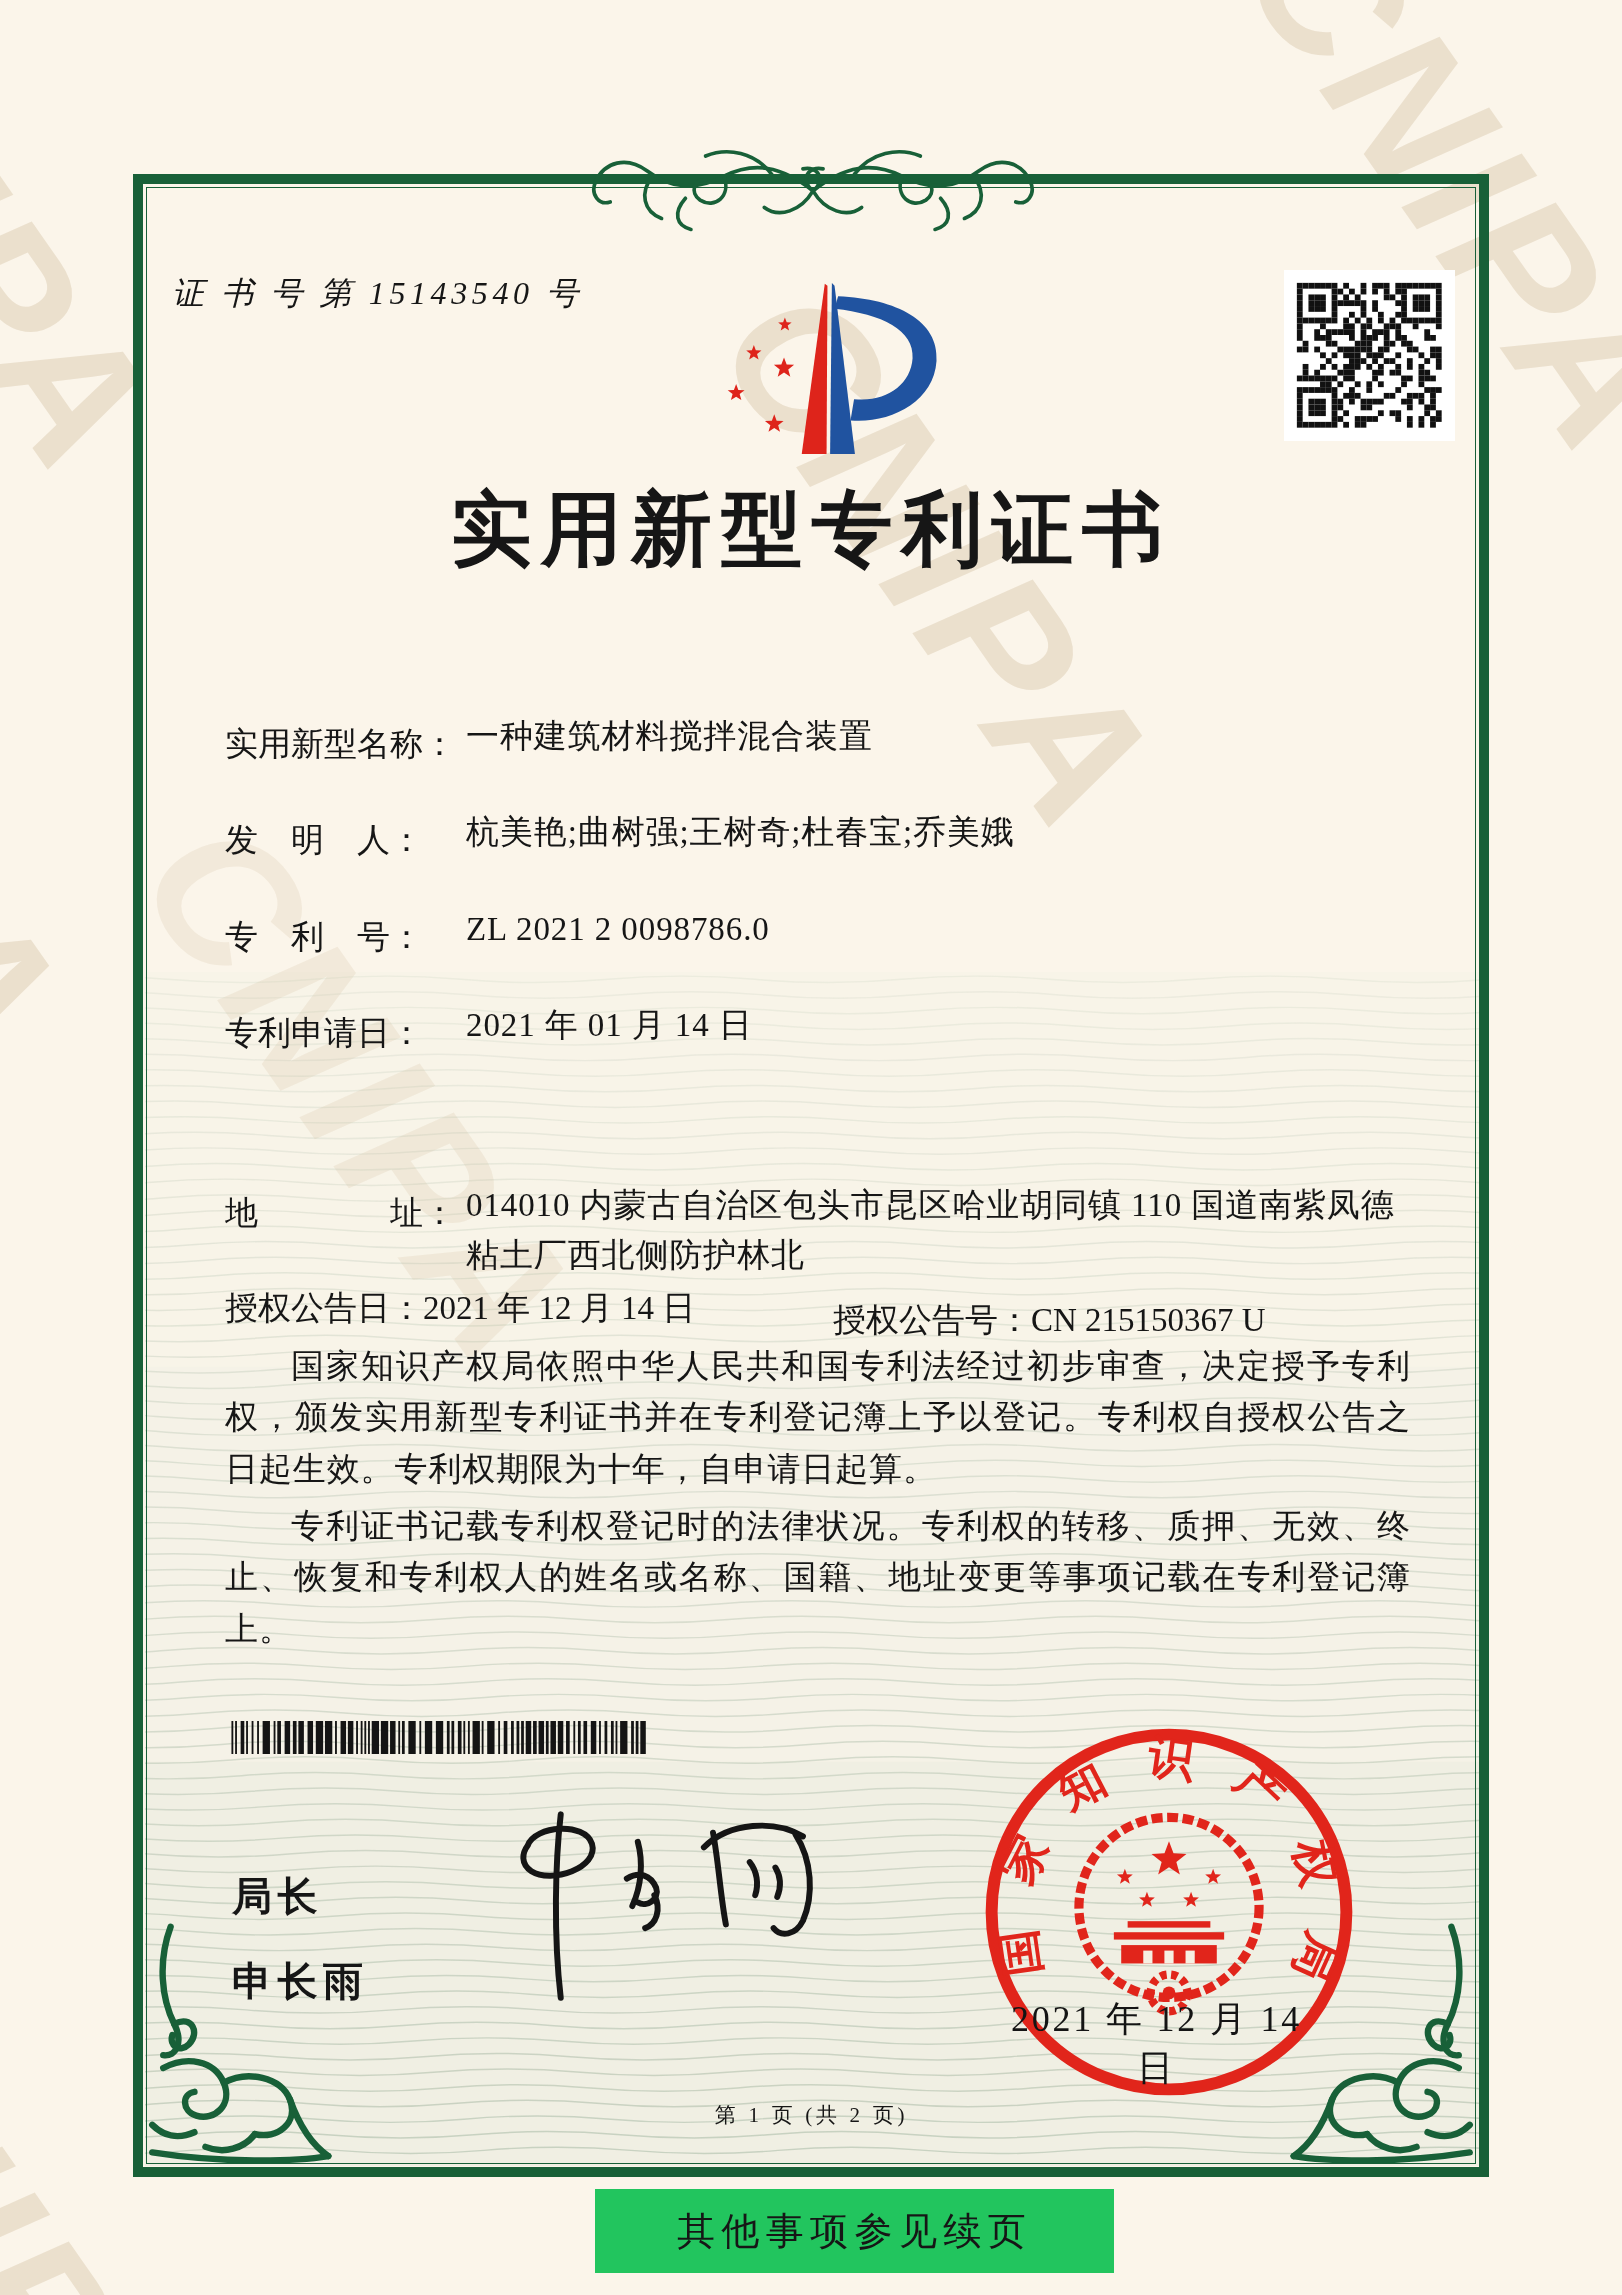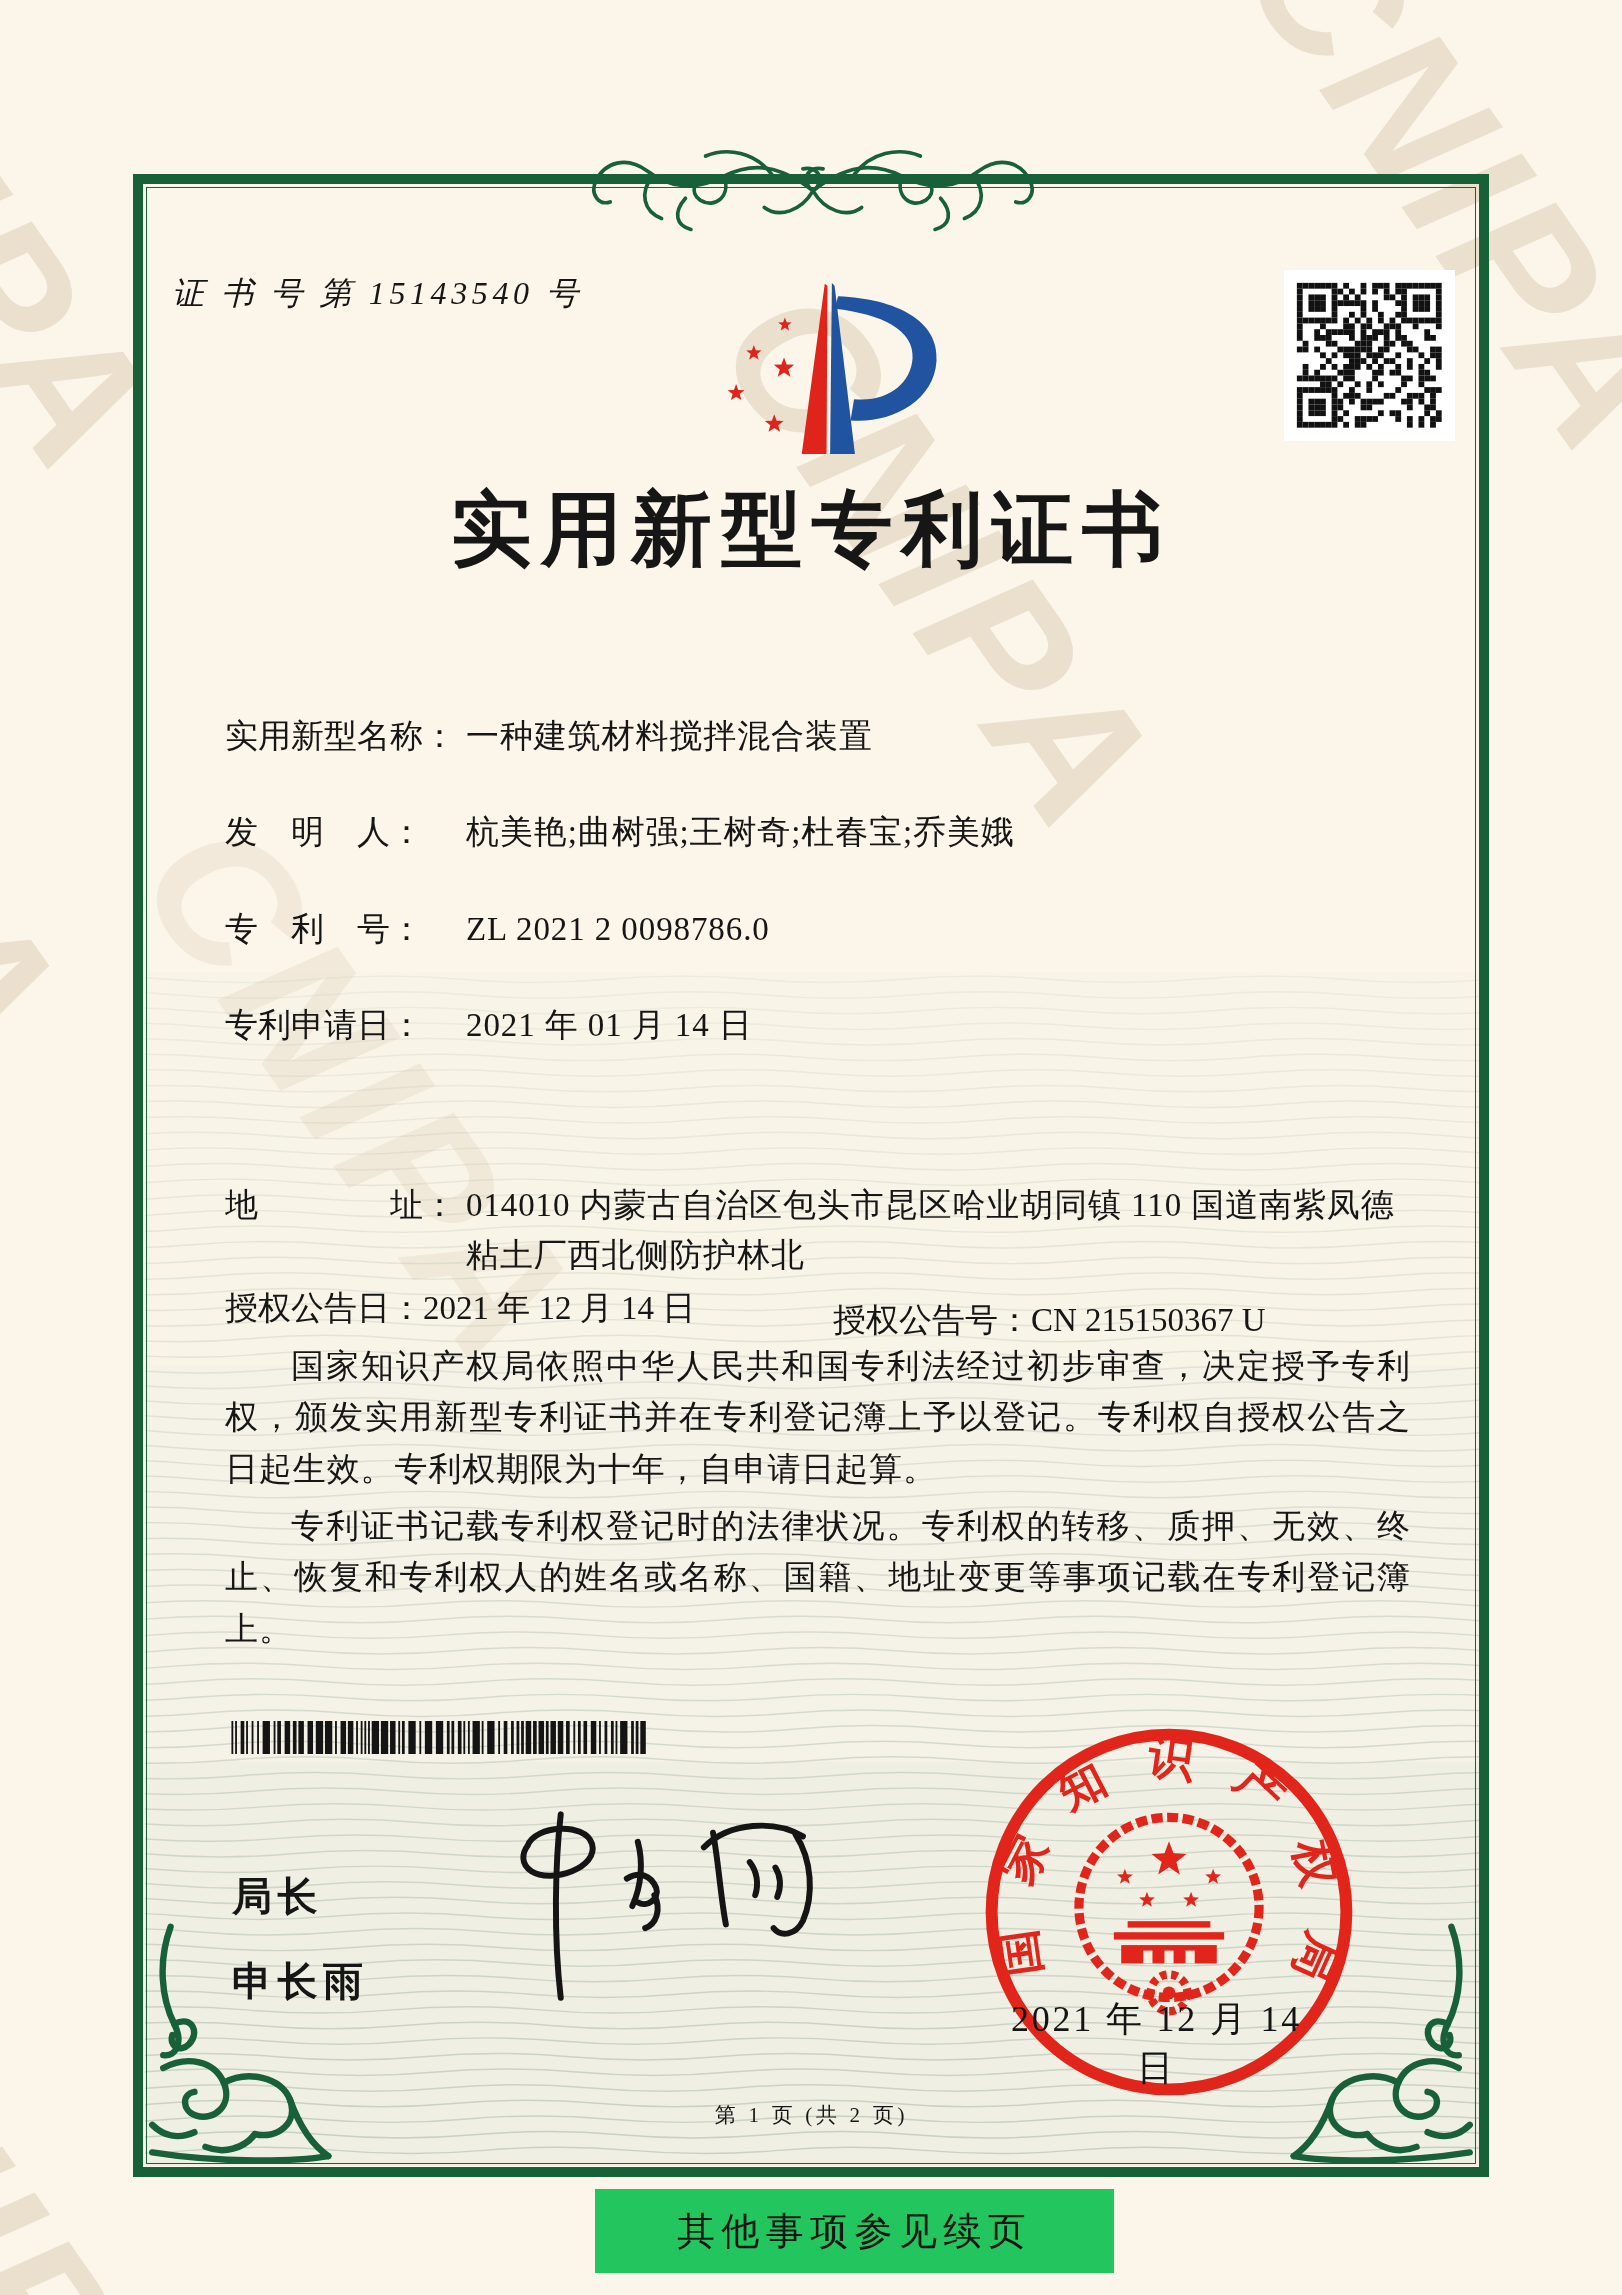--- a/index.html
+++ b/index.html
@@ -14,21 +14,21 @@
   
   .border-box{position:absolute;left:133px;top:174px;width:1356px;height:2003px;
       border:10px solid #186038;z-index:3;box-sizing:border-box;}
   .border-inner{position:absolute;inset:2.8px;border:1.8px solid #186038;}
   
   .cert-no{position:absolute;left:172px;top:272px;font-size:32px;letter-spacing:4.6px;z-index:5;font-style:italic;}
   .title{position:absolute;left:0;width:100%;top:476px;text-align:center;font-size:81px;
       font-weight:700;letter-spacing:9.2px;z-index:5;}
   
   .frow{position:absolute;left:225px;width:1221px;font-size:33px;line-height:1.5;z-index:5;}
-  .flabel{display:inline-block;width:241px;vertical-align:top;}
+  .flabel{display:inline-block;width:241px;vertical-align:top;margin-top:8px;}
   .fvalue{display:inline-block;vertical-align:top;letter-spacing:0.9px;}
   .fvalue.addr{width:955px;}
   .gpair-right{position:absolute;left:608px;top:12px;font-family:Liberation Serif, serif;}
   
   .body-text{position:absolute;left:225px;top:1341px;width:1186px;z-index:5;}
   .body-text p{margin:0 0 5.5px 0;font-size:33px;line-height:1.56;text-indent:2em;
       text-align:justify;letter-spacing:0.9px;}
   
   .signer{position:absolute;left:232px;z-index:5;font:700 40px "Liberation Sans","DejaVu Sans",sans-serif;letter-spacing:5.5px;}
   

